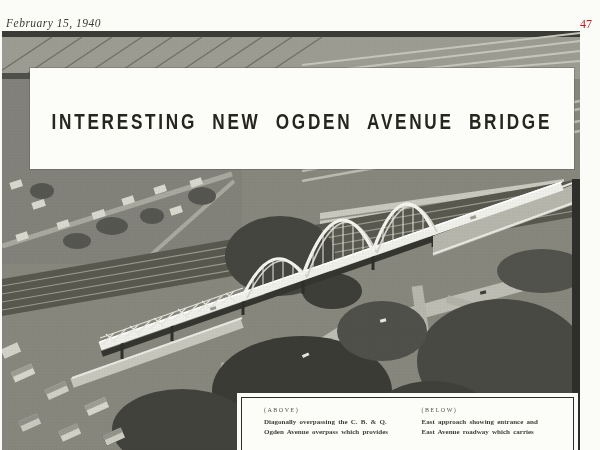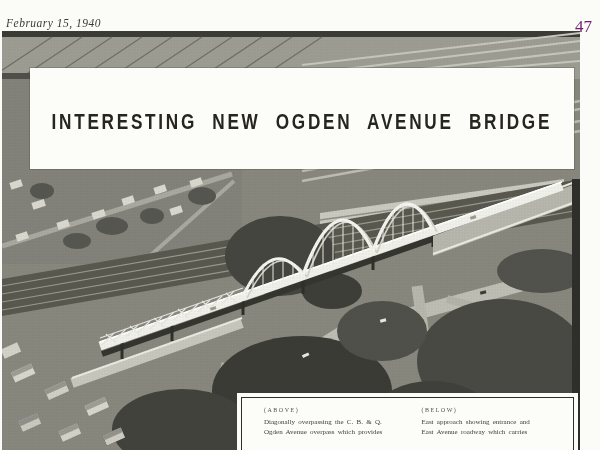--- a/index.html
+++ b/index.html
@@ -14,21 +14,21 @@
     display:flex;align-items:flex-start;justify-content:space-between;
     padding:17px 8px 0 6px;box-sizing:border-box;
     color:#3c3c34;
   }
   .hdr-date{font-style:italic;font-size:11.5px;letter-spacing:0.5px;white-space:nowrap;}
   .hdr-masthead{
     font-size:11.5px;letter-spacing:5px;white-space:nowrap;color:#46463e;
     padding-left:10px;
   }
   .hdr-dot{font-size:10px;vertical-align:1px;color:#55554b;}
-  .hdr-page{font-size:17px;color:#701a75;}
+  .hdr-page{font-size:12px;color:#b91c1c;}
   
   .photo{
     position:absolute;left:2px;top:31px;width:578px;height:419px;
     background:#0369a1;overflow:hidden;
   }
   .photo svg{display:block;}
   
   .title-box{
     position:absolute;left:28px;top:37px;width:544px;height:101px;
     background:#fcfcf8;
@@ -58,21 +58,21 @@
     border:1.5px solid #2e2e29;border-bottom:none;
     padding:9px 10px 0 22px;box-sizing:border-box;
     display:flex;gap:16px;
   }
   .caption-col{width:150px;}
   .caption-label{
     font-size:6px;letter-spacing:1.5px;color:#55544c;margin-bottom:5px;
   }
   .caption-line{
     display:block;font-size:7px;line-height:9.5px;color:#3f3e38;
-    word-spacing:1.5px;white-space:nowrap;
+    word-spacing:1.5px;white-space:nowrap;font-weight:bold;
   }
 </style>
 </head>
 <body>
 
 <div class="page-header">
   <span class="hdr-date">February 15, 1940</span>
   <span class="hdr-page">47</span>
 </div>
 

